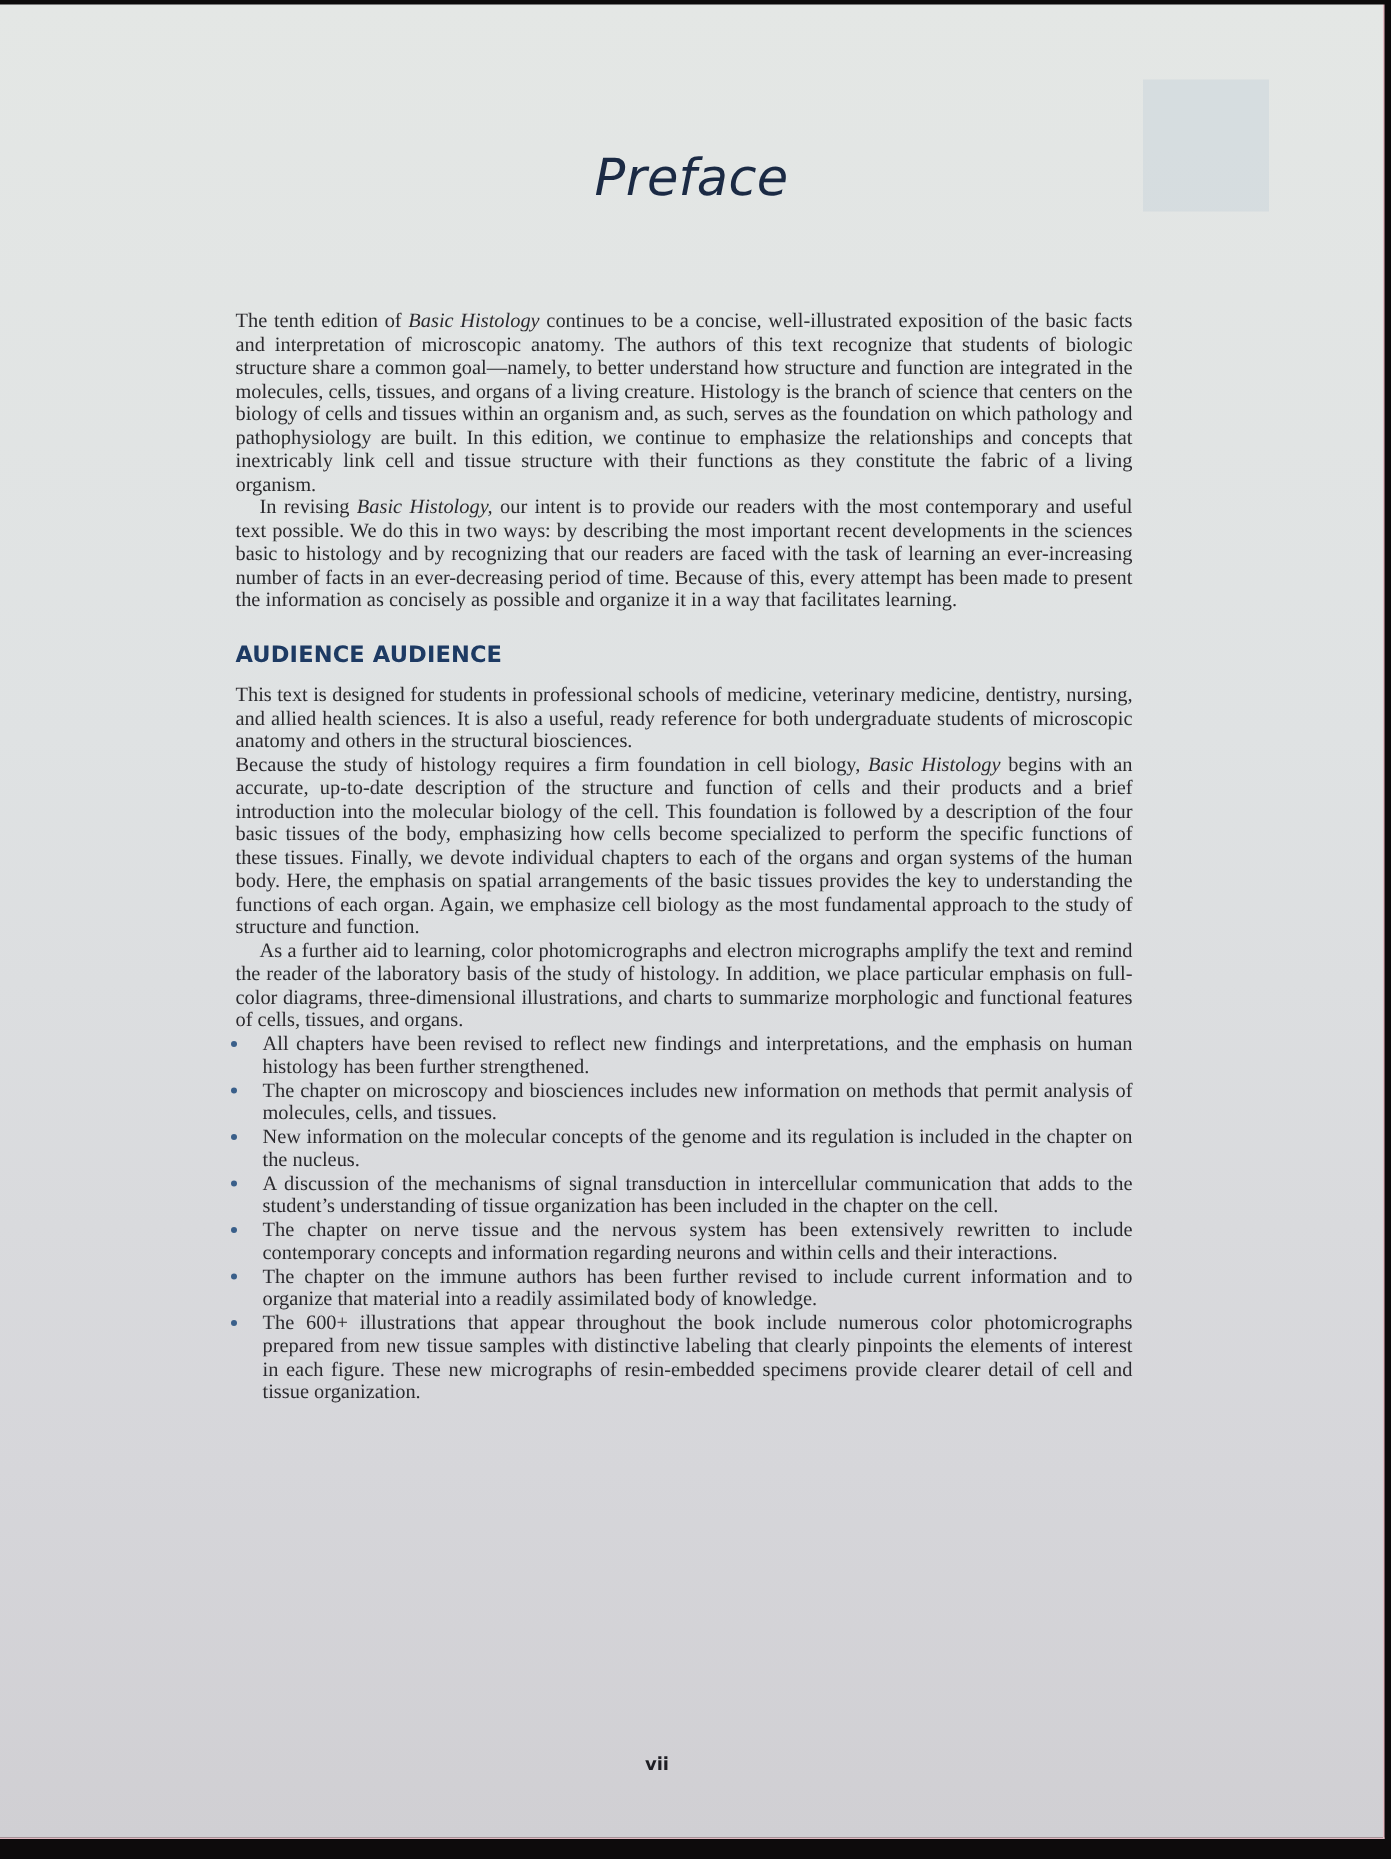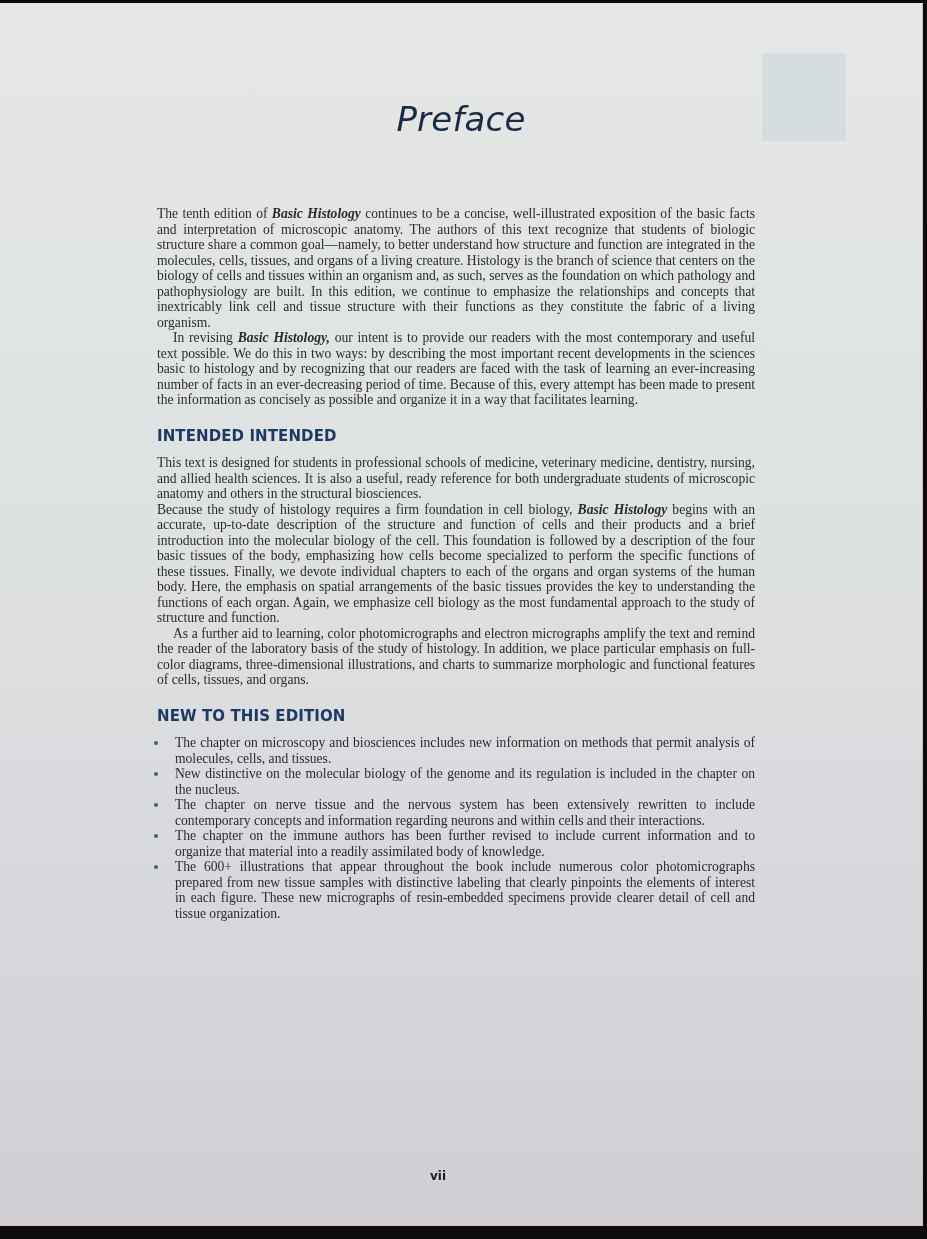--- a/index.html
+++ b/index.html
@@ -25,21 +25,21 @@
     font-size: 34px; color: #1b2a44; letter-spacing: 0.2px;
   }
   .content {
     position: absolute; left: 157px; top: 203px; width: 598px;
     font-family: "Liberation Serif", serif;
     font-size: 13.6px; line-height: 15.5px; color: #2b2a2e;
     text-align: justify;
   }
   .content p { margin: 0; }
   .content p.indent { text-indent: 16px; }
-  .content i { font-style: italic; font-weight: bold; }
+  .content i { font-style: italic; }
   .h2 {
     font-family: "DejaVu Sans", sans-serif; font-weight: bold;
     font-size: 15px; color: #1d3a63; letter-spacing: 0.1px;
     margin: 21px 0 11px 0;
   }
   ul.bullets { list-style: none; margin: 0; padding: 0; }
   ul.bullets li { position: relative; padding-left: 18px; margin: 0; }
   ul.bullets li .dot {
     position: absolute; left: -3px; top: 6px; width: 4px; height: 4px;
     border-radius: 50%; background: #3a5f8a;
@@ -54,30 +54,31 @@
 
 <div class="page">
   <div class="bleed"></div>
 
   <h1 class="title" style="margin:0;font-weight:normal;font-style:italic;">Preface</h1>
 
   <div class="content">
     <p><span>The tenth edition of </span><i>Basic Histology</i><span> continues to be a concise, well-illustrated exposition of the basic facts and interpretation of microscopic anatomy. The authors of this text recognize that students of biologic structure share a common goal—namely, to better understand how structure and function are integrated in the molecules, cells, tissues, and organs of a living creature. Histology is the branch of science that centers on the biology of cells and tissues within an organism and, as such, serves as the foundation on which pathology and pathophysiology are built. In this edition, we continue to emphasize the relationships and concepts that inextricably link cell and tissue structure with their functions as they constitute the fabric of a living organism.</span></p>
     <p class="indent"><span>In revising </span><i>Basic Histology,</i><span> our intent is to provide our readers with the most contemporary and useful text possible. We do this in two ways: by describing the most important recent developments in the sciences basic to histology and by recognizing that our readers are faced with the task of learning an ever-increasing number of facts in an ever-decreasing period of time. Because of this, every attempt has been made to present the information as concisely as possible and organize it in a way that facilitates learning.</span></p>
 
-    <div class="h2">INTENDED INTENDED</div>
+    <div class="h2">AUDIENCE AUDIENCE</div>
     <p>This text is designed for students in professional schools of medicine, veterinary medicine, dentistry, nursing, and allied health sciences. It is also a useful, ready reference for both undergraduate students of microscopic anatomy and others in the structural biosciences.</p>
 
     <p><span>Because the study of histology requires a firm foundation in cell biology, </span><i>Basic Histology</i><span> begins with an accurate, up-to-date description of the structure and function of cells and their products and a brief introduction into the molecular biology of the cell. This foundation is followed by a description of the four basic tissues of the body, emphasizing how cells become specialized to perform the specific functions of these tissues. Finally, we devote individual chapters to each of the organs and organ systems of the human body. Here, the emphasis on spatial arrangements of the basic tissues provides the key to understanding the functions of each organ. Again, we emphasize cell biology as the most fundamental approach to the study of structure and function.</span></p>
     <p class="indent">As a further aid to learning, color photomicrographs and electron micrographs amplify the text and remind the reader of the laboratory basis of the study of histology. In addition, we place particular emphasis on full-color diagrams, three-dimensional illustrations, and charts to summarize morphologic and functional features of cells, tissues, and organs.</p>
 
-    <div class="h2">NEW TO THIS EDITION</div>
     <ul class="bullets">
+      <li><span class="dot"></span><span>All chapters have been revised to reflect new findings and interpretations, and the emphasis on human histology has been further strengthened.</span></li>
       <li><span class="dot"></span><span>The chapter on microscopy and biosciences includes new information on methods that permit analysis of molecules, cells, and tissues.</span></li>
-      <li><span class="dot"></span><span>New distinctive on the molecular biology of the genome and its regulation is included in the chapter on the nucleus.</span></li>
+      <li><span class="dot"></span><span>New information on the molecular concepts of the genome and its regulation is included in the chapter on the nucleus.</span></li>
+      <li><span class="dot"></span><span>A discussion of the mechanisms of signal transduction in intercellular communication that adds to the student’s understanding of tissue organization has been included in the chapter on the cell.</span></li>
       <li><span class="dot"></span><span>The chapter on nerve tissue and the nervous system has been extensively rewritten to include contemporary concepts and information regarding neurons and within cells and their interactions.</span></li>
       <li><span class="dot"></span><span>The chapter on the immune authors has been further revised to include current information and to organize that material into a readily assimilated body of knowledge.</span></li>
       <li><span class="dot"></span><span>The 600+ illustrations that appear throughout the book include numerous color photomicrographs prepared from new tissue samples with distinctive labeling that clearly pinpoints the elements of interest in each figure. These new micrographs of resin-embedded specimens provide clearer detail of cell and tissue organization.</span></li>
     </ul>
   </div>
 
   <div class="pagenum">vii</div>
 </div>
 
 </body></html>

